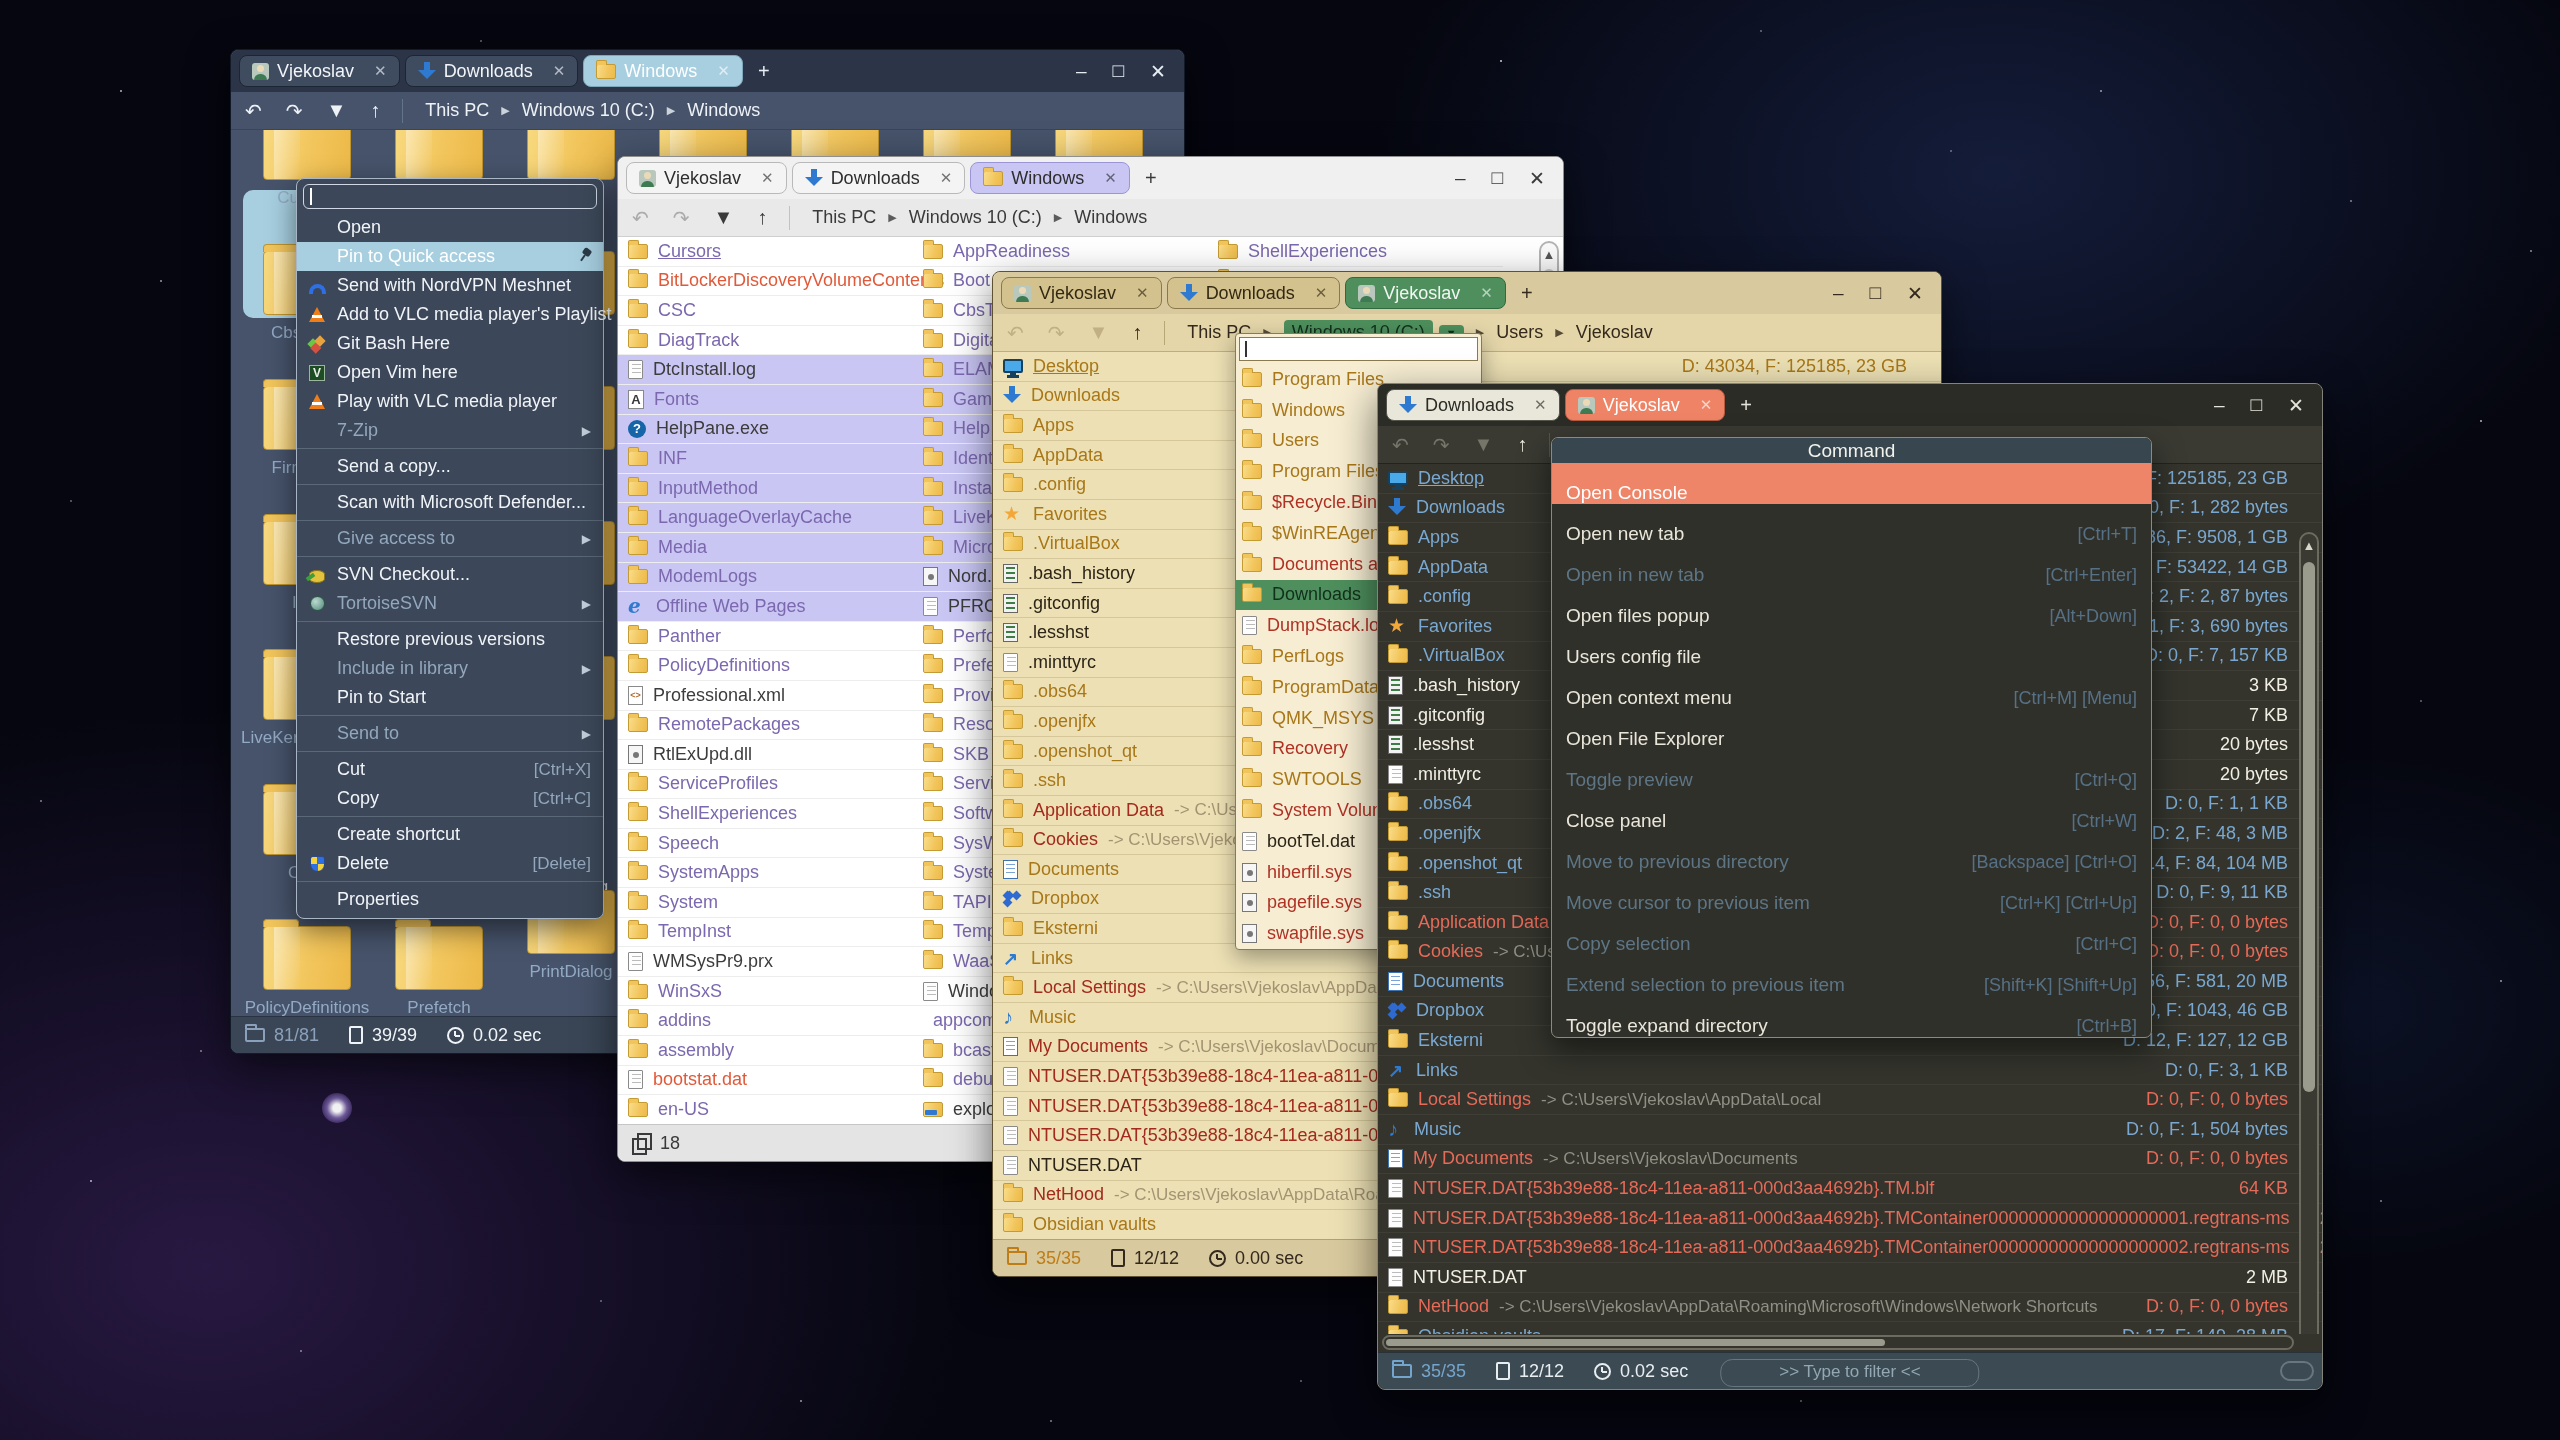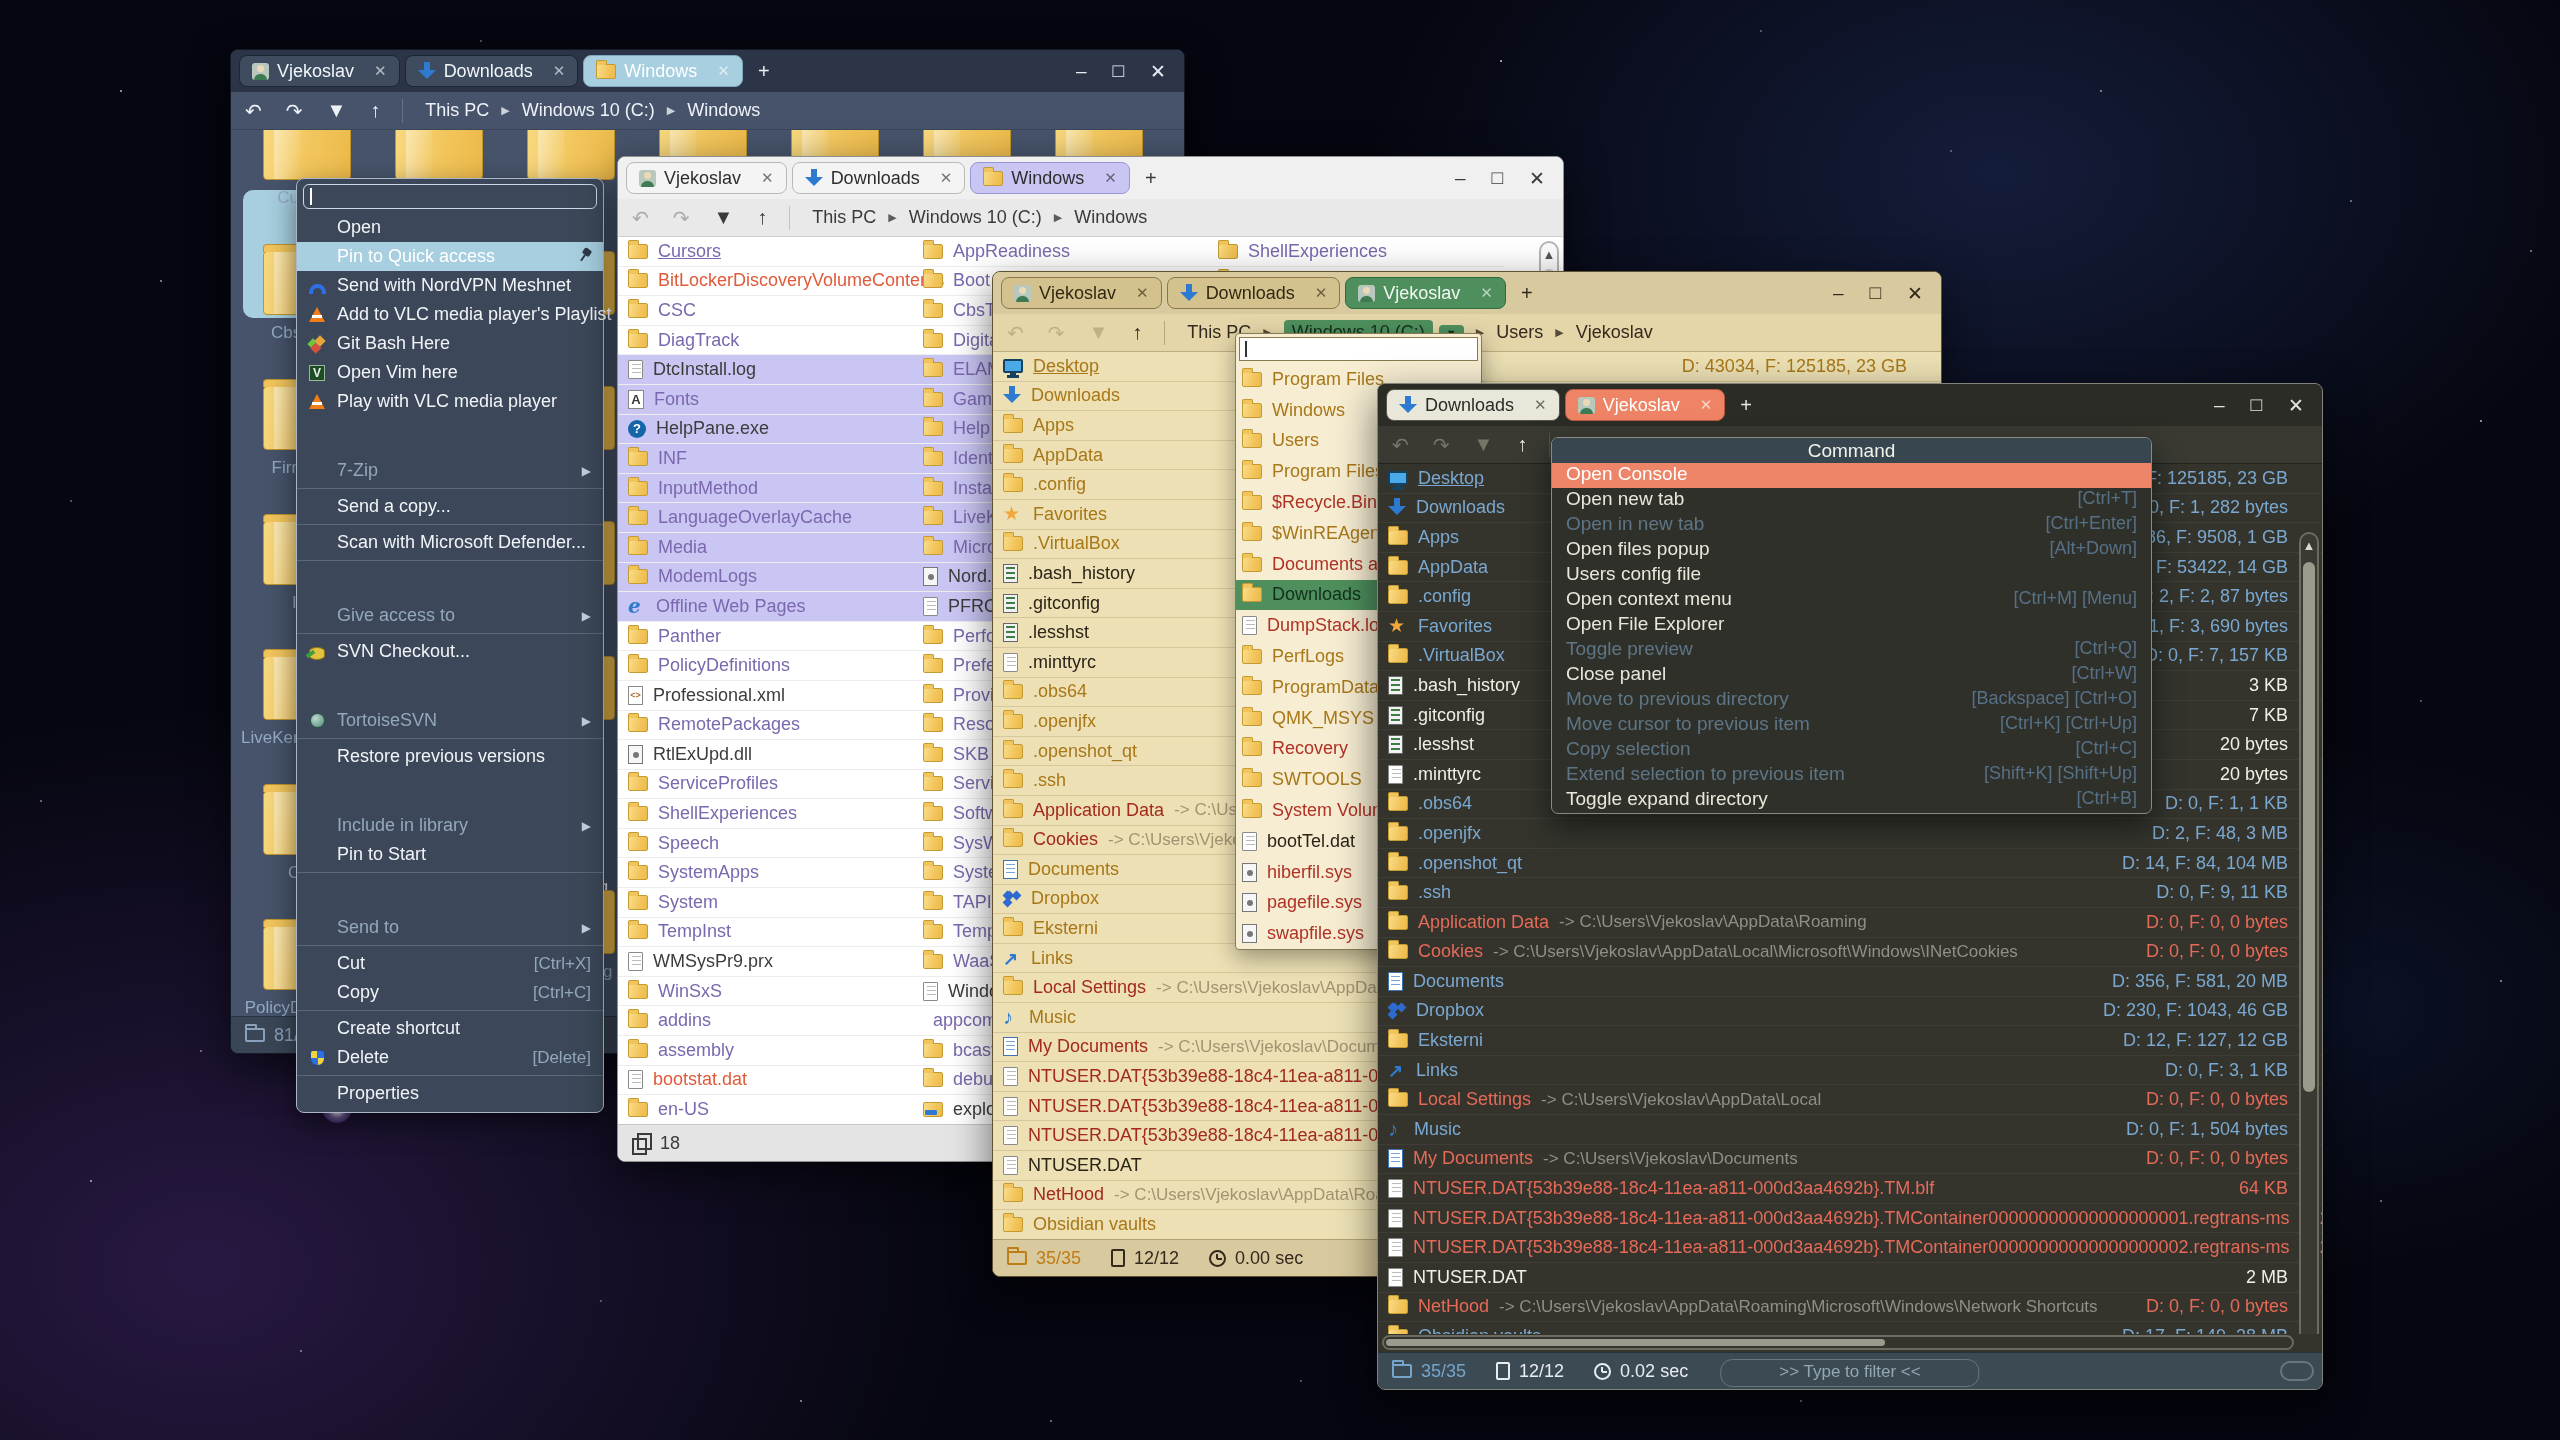--- a/index.html
+++ b/index.html
@@ -154,21 +154,21 @@
   .vscroll .thumb { position:absolute; left:2px; right:2px; border-radius:8px; }
   #w1 .vscroll .thumb { top:26px; height:120px; background:#8ea3bd; }
 
   
   #cmenu { position:absolute; left:296px; top:178px; width:308px; background:#3c4859; border:1px solid #a9b6c6; border-radius:8px; z-index:15; padding-bottom:4px; box-shadow:0 10px 28px rgba(0,0,0,.5); }
   #cmenu .menu-input { margin:5px 6px 4px 6px; height:25px; border:1px solid #cfd8e4; border-radius:6px; display:flex; align-items:center; padding-left:6px; }
   #cmenu .menu-input .caret { background:#fff; }
   .mitem { height:29px; display:flex; align-items:center; gap:10px; padding:0 12px 0 10px; font-size:18px; color:#f1f4f8; white-space:nowrap; }
   .mitem .icslot { width:20px; display:flex; justify-content:center; flex:none; }
   .mitem.hl { background:#a7cfe0; color:#ffffff; }
-  .mitem.mut { color:#93a7bd;margin-top:40px; }
+  .mitem.mut { color:#93a7bd; }
   .mitem .sc { margin-left:auto; color:#93a7bd; font-size:17px; }
   .mitem .sub { margin-left:auto; font-size:12px; color:#c3cfdc; }
   .mitem .pinr { margin-left:auto; }
   .msep { height:1px; background:#5a6878; margin:3px 0; }
 
   
   #w2 { left:617px; top:156px; width:947px; height:1006px; background:#ffffff; border:1px solid #8f8f8f; z-index:20; }
   #w2 .tabbar { background:#f0f0f0; }
   #w2 .tab { background:#f4f4f4; border:1px solid #b9b9b9; color:#2e2e2e; }
   #w2 .tab.active { background:#c9c6f4; border-color:#9a96d6; }
@@ -235,21 +235,21 @@
   #w4 .vscroll { right:3px; top:68px; height:885px; border:2px solid #6b6b60; color:#d8d8cc; background:#3a3a33; }
   #w4 .vscroll .thumb { top:28px; height:530px; background:#9b9b8d; }
   #w4 .hscroll { position:absolute; left:4px; right:28px; bottom:39px; height:15px; border:2px solid #6b6b60; border-radius:8px; }
   #w4 .hscroll .hthumb { position:absolute; left:2px; top:2px; bottom:2px; width:55%; background:#9b9b8d; border-radius:6px; }
 
   
   #palette { position:absolute; left:1551px; top:437px; width:601px; background:#30302a; border:1px solid #8a8a80; border-radius:7px; z-index:45; overflow:hidden; box-shadow:0 12px 30px rgba(0,0,0,.5); }
   #palette .phead { height:25px; background:#37464f; color:#f2f2ec; text-align:center; font-size:19px; line-height:25px; }
   #palette .pinput { height:49px; background:#242424; border-bottom:1px solid #101010; display:flex; align-items:center; padding-left:13px; font-size:20px; color:#f4f1e6; }
   #palette .pinput .caret { background:#fff; margin-left:1px; }
-  .pitem { height:25px; display:flex; align-items:flex-start; padding:0 14px; font-size:19px; color:#eae6da; }
+  .pitem { height:41px; display:flex; align-items:flex-end; padding:0 14px; font-size:19px; color:#eae6da; }
   .pitem.dis { color:#5d7585; }
   .pitem.hl { background:#ee8568; color:#ffffff; }
   .pitem .sc { margin-left:auto; color:#567086; font-size:18px; }
 </style>
 </head>
 <body>
 
 <div class="nebula"></div>
 <div class="stars"></div>
 <div class="bright-star"></div>

